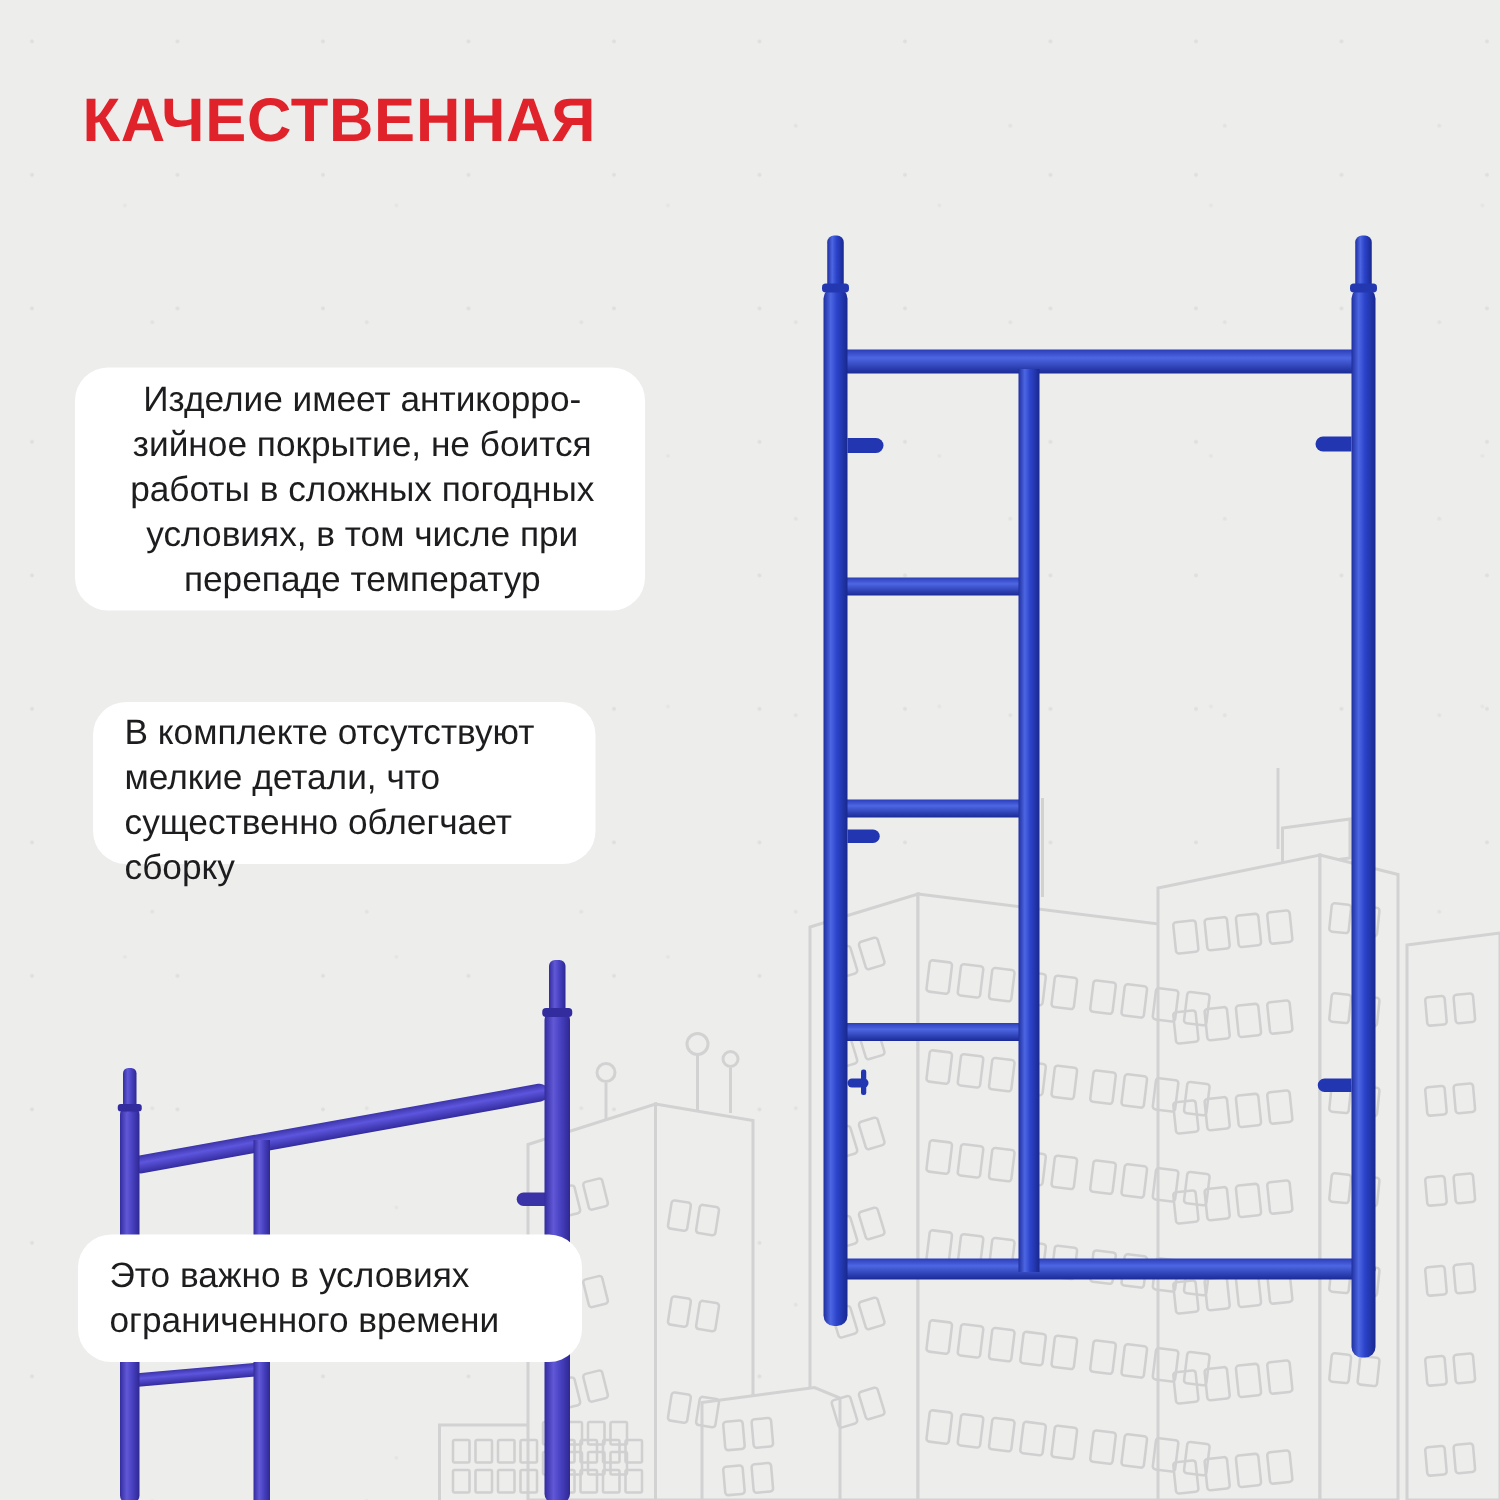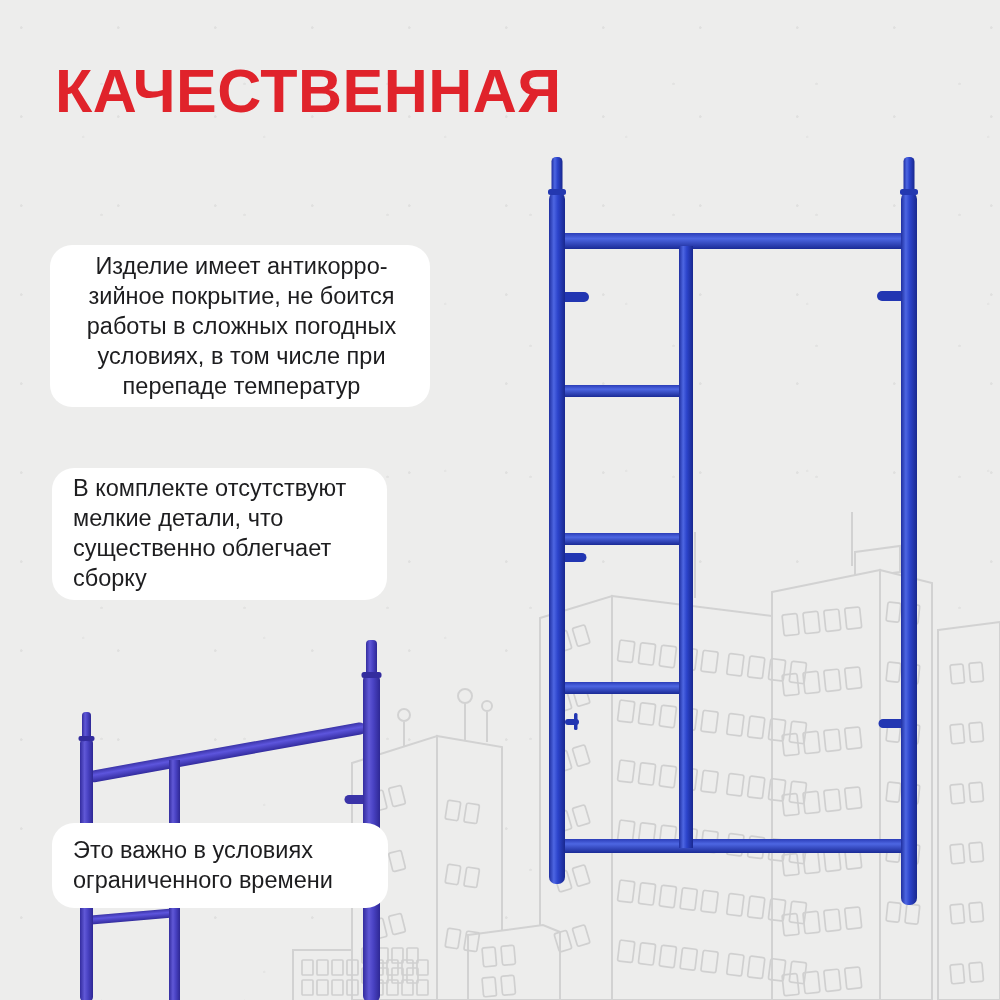--- a/index.html
+++ b/index.html
@@ -15,38 +15,38 @@
       radial-gradient(circle at 22% 31%, rgba(140,140,140,.14) 1px, transparent 1.6px),
       radial-gradient(circle at 71% 64%, rgba(140,140,140,.11) 1px, transparent 1.6px),
       radial-gradient(circle at 46% 82%, rgba(140,140,140,.08) 1px, transparent 1.6px);
     background-size:97px 89px,143px 131px,181px 167px;
   }
   .skyline{position:absolute;left:0;top:0;z-index:1;}
   .frame-secondary{position:absolute;left:0;top:0;z-index:2;}
   .frame-main{position:absolute;left:0;top:0;z-index:3;}
   .page-title{
     position:absolute;left:55px;top:58px;z-index:5;margin:0;
-    font-size:61px;font-weight:800;line-height:1.1;letter-spacing:.5px;
+    font-size:41px;font-weight:800;line-height:1.1;letter-spacing:.5px;
     color:var(--accent-red,#e0232b);
     white-space:nowrap;
   }
   .card{
     position:absolute;z-index:5;
     background:var(--card-bg,#ffffff);
     border-radius:22px;
     box-sizing:border-box;
   }
   .card p{
     margin:0;
     font-size:23.5px;line-height:30px;
     color:var(--text,#1d1d1f);
     white-space:pre-line;
   }
   .card-1{left:50px;top:245px;width:380px;height:162px;padding:6px 18px 6px 21px;text-align:center;}
-  .card-2{left:52px;top:468px;width:335px;height:132px;padding:5px 16px 18px 21px;}
+  .card-2{left:62px;top:468px;width:335px;height:108px;padding:5px 16px 18px 21px;}
   .card-3{left:52px;top:823px;width:336px;height:85px;padding:12px 1px 13px 21px;}
 </style>
 </head>
 <body>
 
 <div class="canvas">
 
   <svg class="skyline" width="1000" height="1000" viewBox="0 0 1000 1000">
     <defs>
       <g id="wb5">

